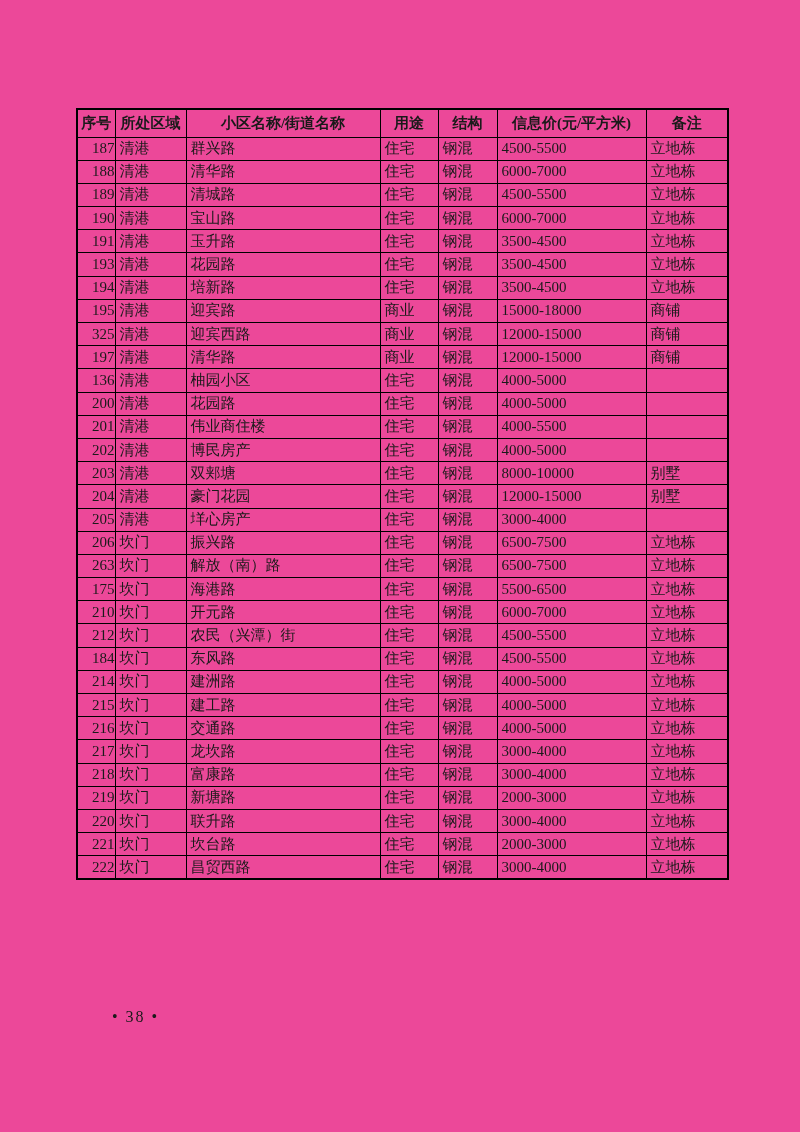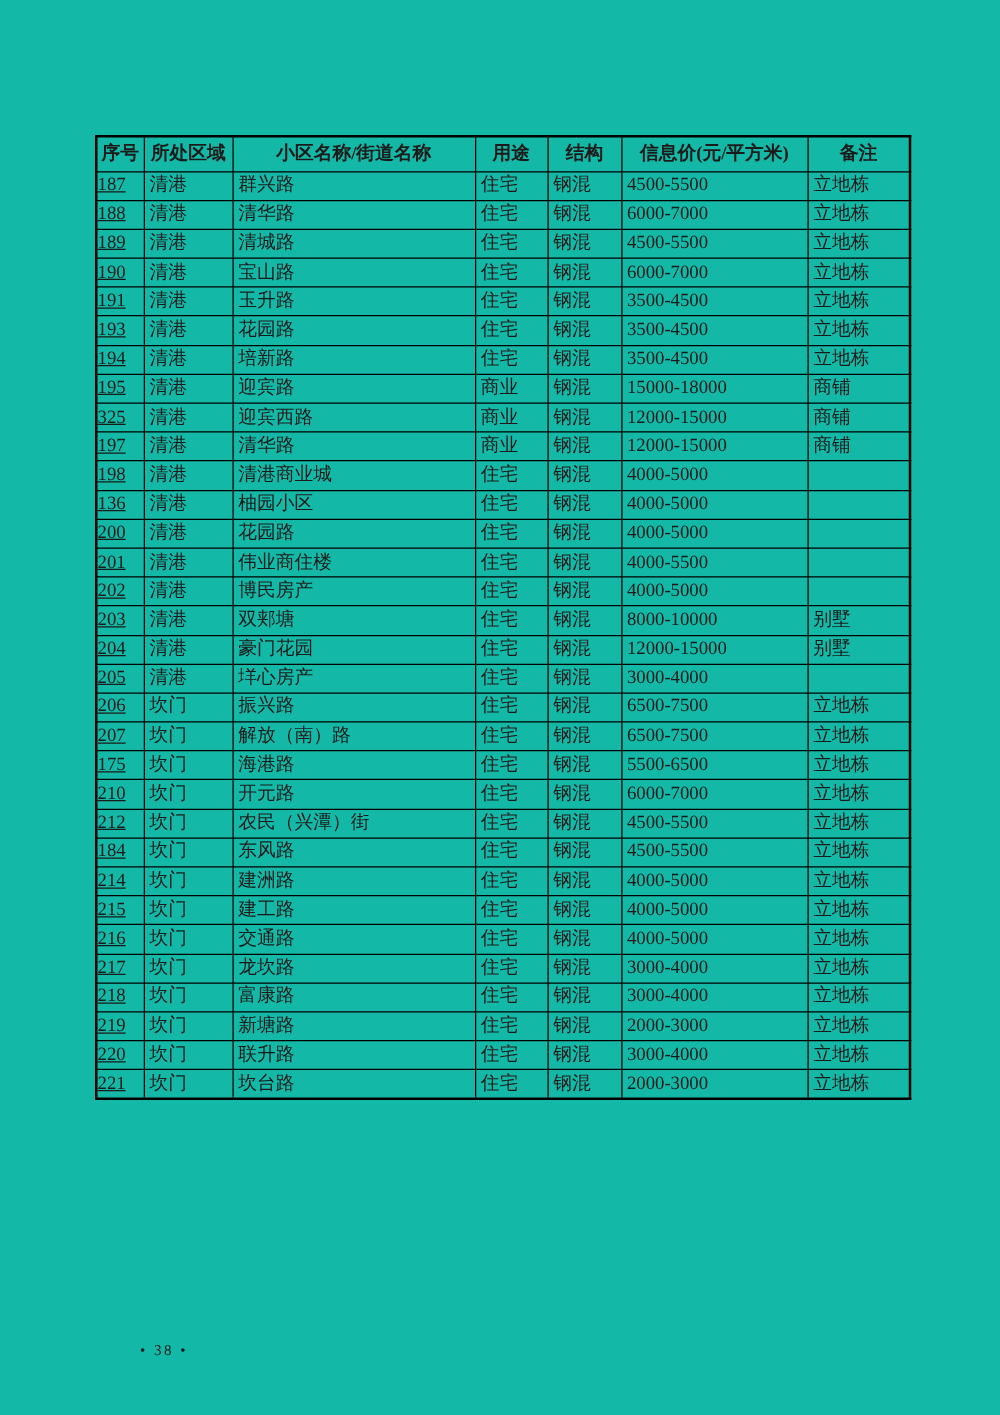--- a/index.html
+++ b/index.html
@@ -10,21 +10,21 @@
   body {
     position: relative;
     width: 800px;
     height: 1132px;
     font-family: "Liberation Serif", "DejaVu Serif", serif;
     color: #1a1a1a;
   }
   .page {
     position: absolute;
     inset: 0;
-    background: #14b8a6;
+    background: #ec4899;
   }
   .table-wrap {
     position: absolute;
     left: 76px;
     top: 108px;
   }
   table.price-table {
     border-collapse: collapse;
     table-layout: fixed;
     width: 651px;
@@ -46,36 +46,35 @@
     height: 28px;
     padding: 0;
   }
   table.price-table td {
     height: 23.2px;
     padding: 0 2px 0 4px;
     text-align: left;
     font-weight: normal;
   }
   table.price-table td.center {
-    text-align: left;
+    text-align: right;
     padding: 0;
-    text-decoration: underline;
   }
   col.c-seq      { width: 38px; }
   col.c-area     { width: 71px; }
   col.c-name     { width: 194px; }
   col.c-use      { width: 58px; }
   col.c-struct   { width: 59px; }
   col.c-price    { width: 149px; }
   col.c-remark   { width: 82px; }
   .page-number {
     position: absolute;
     left: 112px;
-    top: 1073px;
-    font-size: 12px;
+    top: 1008px;
+    font-size: 16px;
     color: #1a1a1a;
     letter-spacing: 2px;
   }
 </style>
 </head>
 <body>
 
 <div class="page">
 
   <div class="table-wrap">
@@ -185,29 +184,20 @@
           <tr>
             <td class="center">197</td>
             <td>清港</td>
             <td>清华路</td>
             <td>商业</td>
             <td>钢混</td>
             <td>12000-15000</td>
             <td>商铺</td>
           </tr>
           <tr>
-            <td class="center">198</td>
-            <td>清港</td>
-            <td>清港商业城</td>
-            <td>住宅</td>
-            <td>钢混</td>
-            <td>4000-5000</td>
-            <td></td>
-          </tr>
-          <tr>
             <td class="center">136</td>
             <td>清港</td>
             <td>柚园小区</td>
             <td>住宅</td>
             <td>钢混</td>
             <td>4000-5000</td>
             <td></td>
           </tr>
           <tr>
             <td class="center">200</td>
@@ -266,21 +256,21 @@
           <tr>
             <td class="center">206</td>
             <td>坎门</td>
             <td>振兴路</td>
             <td>住宅</td>
             <td>钢混</td>
             <td>6500-7500</td>
             <td>立地栋</td>
           </tr>
           <tr>
-            <td class="center">207</td>
+            <td class="center">263</td>
             <td>坎门</td>
             <td>解放（南）路</td>
             <td>住宅</td>
             <td>钢混</td>
             <td>6500-7500</td>
             <td>立地栋</td>
           </tr>
           <tr>
             <td class="center">175</td>
             <td>坎门</td>
@@ -380,20 +370,29 @@
             <td>3000-4000</td>
             <td>立地栋</td>
           </tr>
           <tr>
             <td class="center">221</td>
             <td>坎门</td>
             <td>坎台路</td>
             <td>住宅</td>
             <td>钢混</td>
             <td>2000-3000</td>
+            <td>立地栋</td>
+          </tr>
+          <tr>
+            <td class="center">222</td>
+            <td>坎门</td>
+            <td>昌贸西路</td>
+            <td>住宅</td>
+            <td>钢混</td>
+            <td>3000-4000</td>
             <td>立地栋</td>
           </tr>
         </tbody>
     </table>
   </div>
 
   <div class="page-number">• 38 •</div>
 
 </div>
 

